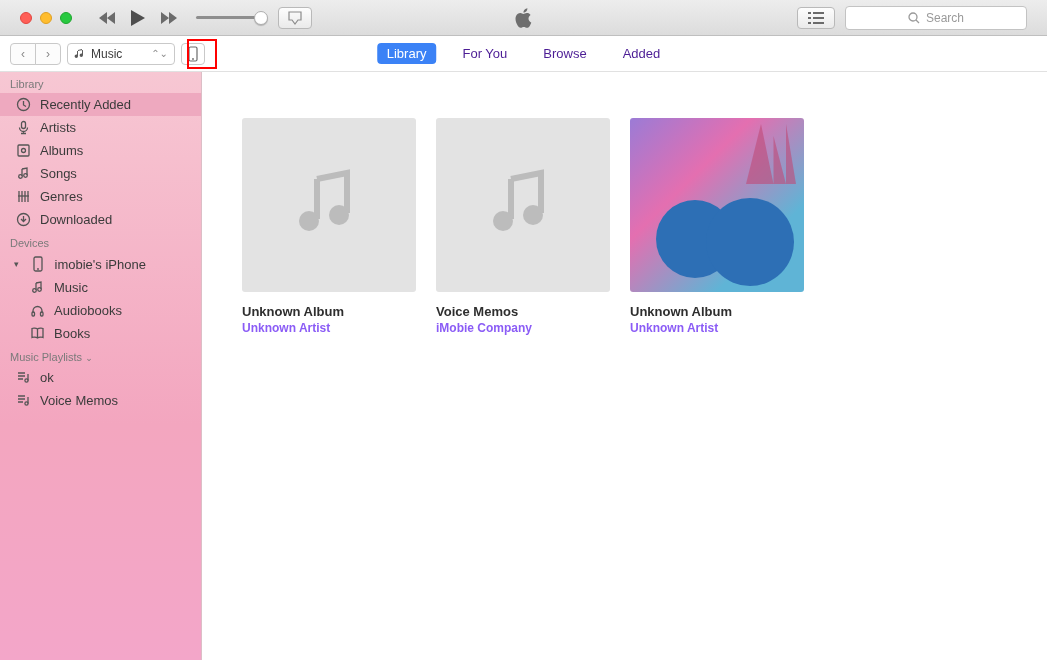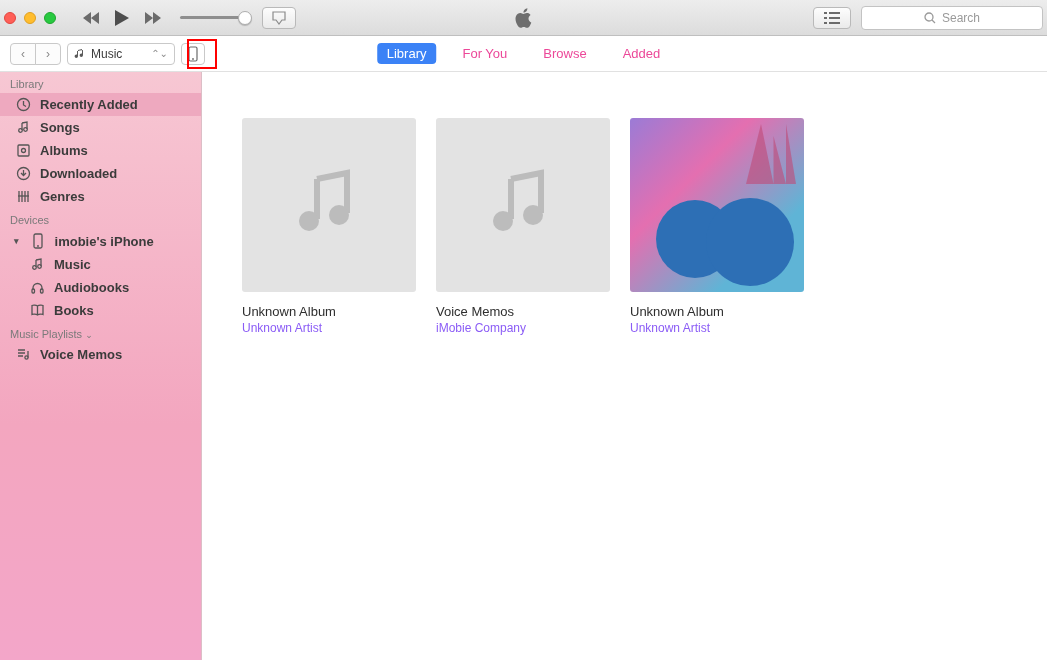--- a/index.html
+++ b/index.html
@@ -6,21 +6,21 @@
     body { width: 1047px; height: 660px; overflow: hidden; background: #fff; }
 
     
     .titlebar {
       height: 36px;
       background: linear-gradient(#ededed, #dcdcdc);
       border-bottom: 1px solid #bfbfbf;
       display: flex;
       align-items: center;
       position: relative;
-      padding: 0 4px;
+      padding: 0 20px;
     }
     .traffic { display: flex; gap: 8px; margin-right: 20px; }
     .traffic span { width: 12px; height: 12px; border-radius: 50%; display: inline-block; }
     .tl-red    { background: #ff5f57; border: 0.5px solid #e24640; }
     .tl-yellow { background: #ffbd2e; border: 0.5px solid #dfa023; }
     .tl-green  { background: #28c940; border: 0.5px solid #1fa62f; }
 
     .play-controls { display: flex; align-items: center; gap: 14px; margin-left:6px;}
     .play-controls svg { display:block; }
 
@@ -68,48 +68,48 @@
       display:flex; align-items:center; padding:0 6px; font-size:12px; color:#3b3b3b;
     }
     .media-select .sel-caret { margin-left:auto; color:#8a8a8a; font-size:10px; }
     .device-btn {
       width:24px; height:22px; border:1px solid #c9c9c9; border-radius:4px; background:#fff;
       display:flex; align-items:center; justify-content:center;
     }
     .device-highlight { position:absolute; left:187px; top:3px; width:30px; height:30px; border:2px solid #ff0000; pointer-events:none; }
 
     .nav-tabs { position:absolute; left:50%; transform:translateX(-50%); display:flex; gap:16px; align-items:center; font-size:13px;}
-    .nav-tab { color:#ec4899; padding:3px 10px; border-radius:4px; cursor:pointer;}
+    .nav-tab { color:#4c1d95; padding:3px 10px; border-radius:4px; cursor:pointer;}
     .nav-tab.active { background:#3b82f6; color:#fff; }
 
     
     .workspace { display:flex; height: calc(100% - 72px); }
 
     .sidebar {
       width:202px;
       background: linear-gradient(#f7c7d3 0%, #f3a6bf 60%, #f3a6c9 100%);
       border-right:1px solid #dcbec6;
       overflow-y:auto;
       font-size:13px;
       color:#3b3b3b;
     }
     .side-section-title {
       font-size:11px; color:#7a7a7a; padding:6px 10px 3px 10px;
     }
     .side-item {
-      display:flex; align-items:center; gap:8px; padding:4px 10px 4px 14px; cursor:pointer;font-weight:bold;
+      display:flex; align-items:center; gap:8px; padding:4px 10px 4px 14px; cursor:pointer;
     }
     .side-item.child { padding-left:28px; }
     .side-item.selected { background:#eea9bf; }
     .side-icon { width:18px; display:flex; justify-content:center; color:#555; }
     .disclosure { font-size:9px; color:#555; margin-right:2px; }
 
     .content { flex:1; padding:46px 0 0 40px; background:#fff; }
     .album-grid { display:flex; gap:20px; }
-    .album-card { width:174px; }
+    .album-card { width:174px;font-weight:bold; }
     .album-art  {
       width:174px; height:174px; background:#e3e3e3; border-radius:3px;
       display:flex; align-items:center; justify-content:center;
     }
     .album-art.colored {
       background:linear-gradient(135deg,#9b7bd6 0%, #e46fb0 35%, #5fb4d6 75%);
       position:relative; overflow:hidden;
     }
     .blob { position:absolute; border-radius:50%; background:#2d6fb5; }
     .blob.b1 { width:78px; height:78px; left:26px; bottom:14px; }
@@ -223,54 +223,63 @@
           <svg width="15" height="15" viewBox="0 0 15 15">
             <circle cx="7.5" cy="7.5" r="6" stroke="#555" stroke-width="1.3" fill="none"></circle>
             <path d="M7.5 4v4l2.5 1.5" stroke="#555" stroke-width="1.3" fill="none"></path>
           </svg>
         </span>
         <span>Recently Added</span>
       </div>
       <div class="side-item">
         <span class="side-icon">
           <svg width="15" height="15" viewBox="0 0 15 15">
+            <rect x="5.5" y="1.5" width="4" height="7" rx="2" stroke="#555" stroke-width="1.3" fill="none"></rect>
+            <path d="M3.5 7.5a4 4 0 0 0 8 0M7.5 11.5v2M5 13.5h5" stroke="#555" stroke-width="1.3" fill="none"></path>
+          </svg>
+        </span>
+        <span>Artists</span>
+      </div>
+      <div class="side-item">
+        <span class="side-icon">
+          <svg width="15" height="15" viewBox="0 0 15 15">
+            <rect x="2" y="2" width="11" height="11" rx="1" stroke="#555" stroke-width="1.3" fill="none"></rect>
+            <circle cx="7.5" cy="7.5" r="2" stroke="#555" stroke-width="1.3" fill="none"></circle>
+          </svg>
+        </span>
+        <span>Albums</span>
+      </div>
+      <div class="side-item">
+        <span class="side-icon">
+          <svg width="15" height="15" viewBox="0 0 15 15">
             <path d="M6 3v7" stroke="#555" stroke-width="1.3" fill="none"></path>
             <circle cx="4.5" cy="10.5" r="1.8" stroke="#555" stroke-width="1.3" fill="none"></circle>
             <path d="M6 3l5-1v7" stroke="#555" stroke-width="1.3" fill="none"></path>
             <circle cx="9.5" cy="9.5" r="1.8" stroke="#555" stroke-width="1.3" fill="none"></circle>
           </svg>
         </span>
         <span>Songs</span>
       </div>
       <div class="side-item">
         <span class="side-icon">
           <svg width="15" height="15" viewBox="0 0 15 15">
-            <rect x="2" y="2" width="11" height="11" rx="1" stroke="#555" stroke-width="1.3" fill="none"></rect>
-            <circle cx="7.5" cy="7.5" r="2" stroke="#555" stroke-width="1.3" fill="none"></circle>
-          </svg>
-        </span>
-        <span>Albums</span>
+            <path d="M3 13V2M6 13V2M9 13V2M12 13V2" stroke="#555" stroke-width="1.3" fill="none"></path>
+            <path d="M2 7h11" stroke="#555" stroke-width="1.3" fill="none"></path>
+          </svg>
+        </span>
+        <span>Genres</span>
       </div>
       <div class="side-item">
         <span class="side-icon">
           <svg width="15" height="15" viewBox="0 0 15 15">
             <circle cx="7.5" cy="7.5" r="6" stroke="#555" stroke-width="1.3" fill="none"></circle>
             <path d="M7.5 4v5M5 7l2.5 2.5L10 7" stroke="#555" stroke-width="1.3" fill="none"></path>
           </svg>
         </span>
         <span>Downloaded</span>
-      </div>
-      <div class="side-item">
-        <span class="side-icon">
-          <svg width="15" height="15" viewBox="0 0 15 15">
-            <path d="M3 13V2M6 13V2M9 13V2M12 13V2" stroke="#555" stroke-width="1.3" fill="none"></path>
-            <path d="M2 7h11" stroke="#555" stroke-width="1.3" fill="none"></path>
-          </svg>
-        </span>
-        <span>Genres</span>
       </div>
       <div class="side-section-title">Devices</div>
       <div class="side-item">
         <span class="disclosure">▾</span>
         <span class="side-icon">
           <svg width="12" height="16" viewBox="0 0 12 16">
             <rect x="2" y="1" width="8" height="14" rx="1.5" stroke="#555" stroke-width="1.3" fill="none"></rect>
             <circle cx="6" cy="13" r="0.9" fill="#555"></circle>
           </svg>
         </span>
@@ -299,20 +308,30 @@
       </div>
       <div class="side-item child">
         <span class="side-icon">
           <svg width="15" height="15" viewBox="0 0 15 15">
             <path d="M7.5 3C6 2 3 2 2 2.5v9C3 11 6 11 7.5 12c1.5-1 4.5-1 5.5-.5v-9C12 2 9 2 7.5 3zM7.5 3v9" stroke="#555" stroke-width="1.3" fill="none"></path>
           </svg>
         </span>
         <span>Books</span>
       </div>
       <div class="side-section-title">Music Playlists <span style="font-size: 9px;"> ⌄</span></div>
+      <div class="side-item">
+        <span class="side-icon">
+          <svg width="15" height="15" viewBox="0 0 15 15">
+            <path d="M2 3h7M2 6h7M2 9h5" stroke="#555" stroke-width="1.3" fill="none"></path>
+            <circle cx="10.5" cy="10.5" r="1.6" stroke="#555" stroke-width="1.3" fill="none"></circle>
+            <path d="M12 10.5V4" stroke="#555" stroke-width="1.3" fill="none"></path>
+          </svg>
+        </span>
+        <span>ok</span>
+      </div>
       <div class="side-item">
         <span class="side-icon">
           <svg width="15" height="15" viewBox="0 0 15 15">
             <path d="M2 3h7M2 6h7M2 9h5" stroke="#555" stroke-width="1.3" fill="none"></path>
             <circle cx="10.5" cy="10.5" r="1.6" stroke="#555" stroke-width="1.3" fill="none"></circle>
             <path d="M12 10.5V4" stroke="#555" stroke-width="1.3" fill="none"></path>
           </svg>
         </span>
         <span>Voice Memos</span>
       </div>

